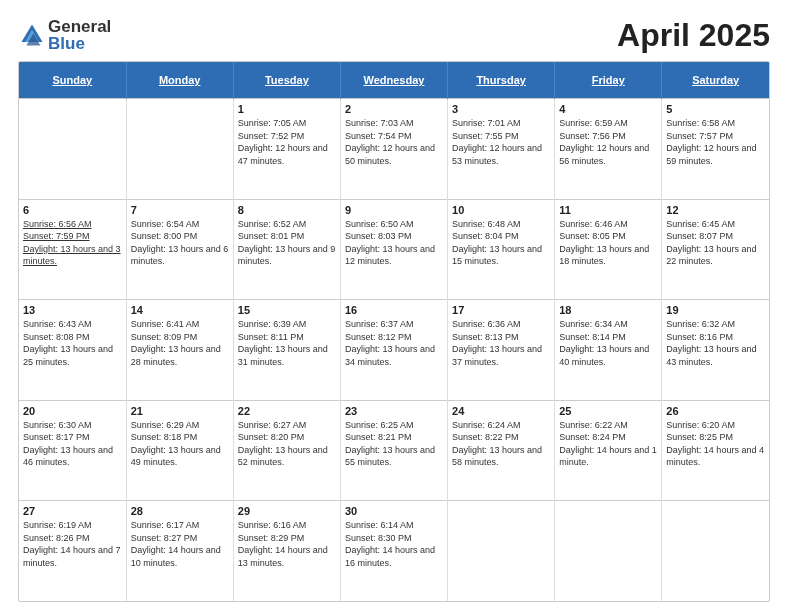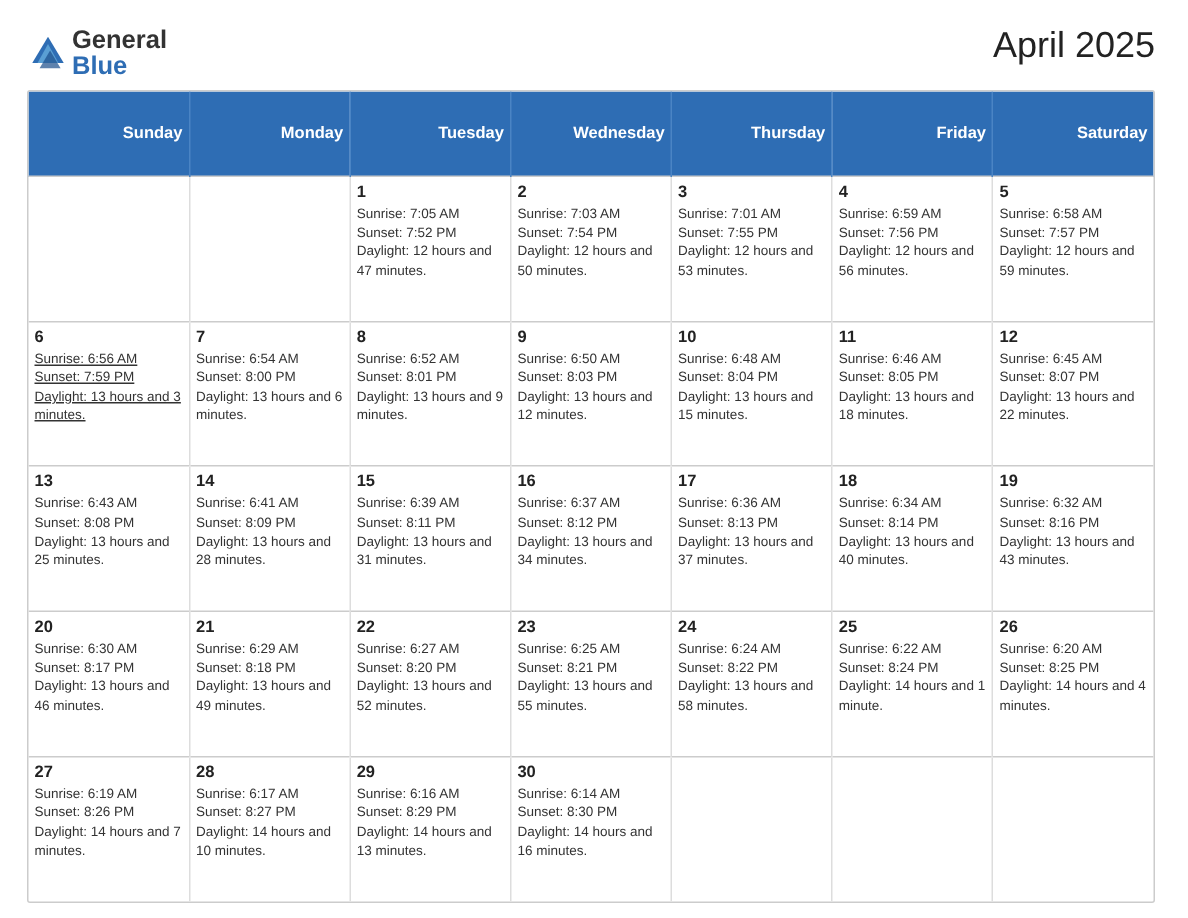--- a/index.html
+++ b/index.html
@@ -44,22 +44,22 @@
     }
     .logo-icon {
       width: 28px;
       height: 28px;
       margin-right: 2px;
     }
     .title-block {
       text-align: right;
     }
     .month-title {
-      font-size: 24px;
-      font-weight: normal;
+      font-size: 32px;
+      font-weight: bold;
       color: #222;
       line-height: 1.1;
     }
     .subtitle {
       font-size: 13px;
       color: #555;
     }
     .calendar {
       flex: 1;
       border: 1px solid #ccc;
@@ -70,23 +70,24 @@
       width: 100%;
       height: 100%;
       border-collapse: collapse;
       table-layout: fixed;
     }
     thead tr th {
       background: #2e6db4;
       color: #fff;
       font-size: 11px;
       font-weight: bold;
-      padding: 22px 4px;
-      text-align: right;
+      padding: 12px 4px;
+      text-align: center;
       border-right: 1px solid #4a84c4;
+      text-decoration: underline;
     }
     thead tr th:last-child {
       border-right: none;
     }
     tbody tr {
       border-top: 1px solid #ccc;
     }
     tbody tr td {
       vertical-align: top;
       padding: 4px 4px 2px 4px;

